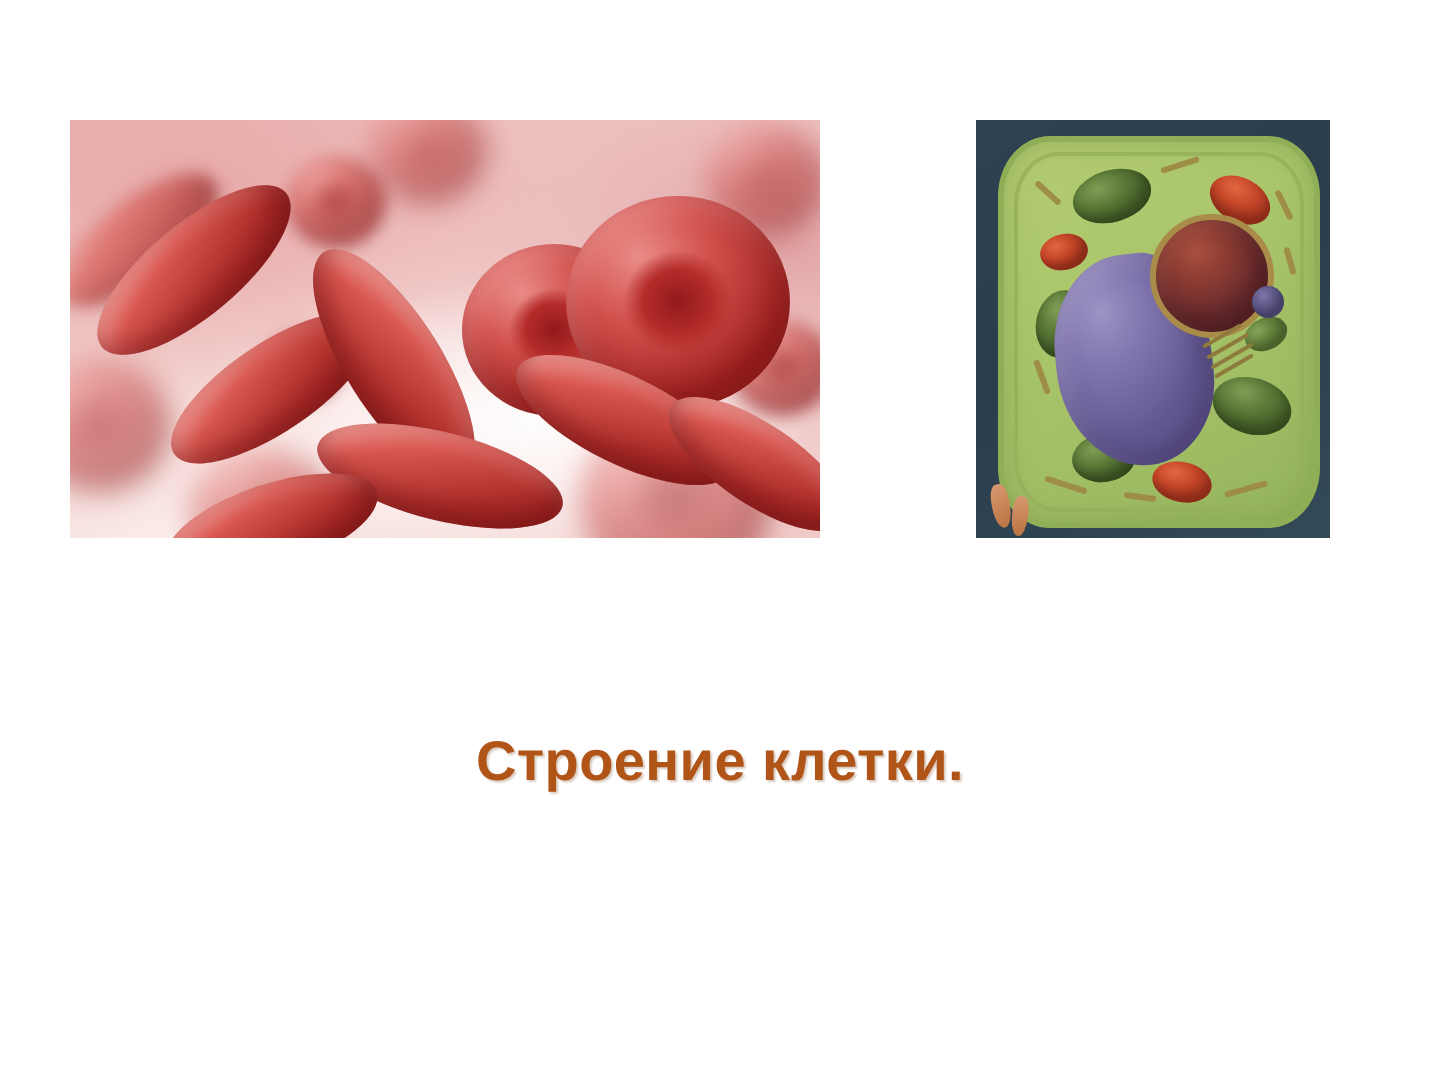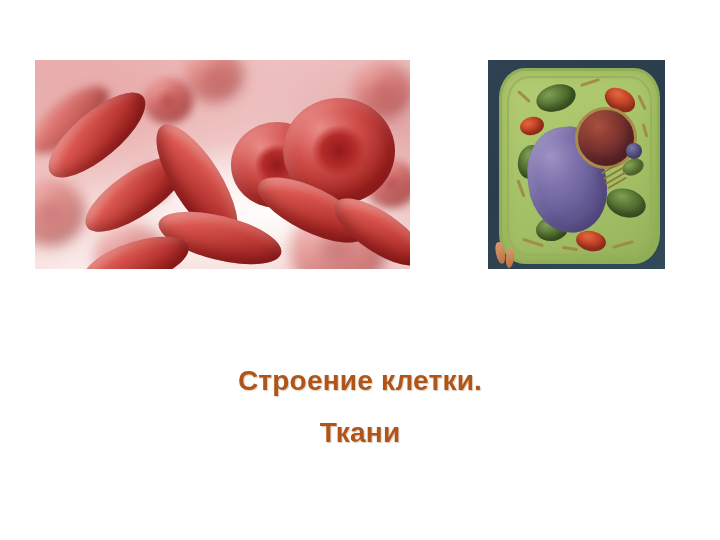--- a/index.html
+++ b/index.html
@@ -213,16 +213,15 @@
       <div class="er-strand" style="left:110px; top:172px; width:22px; height:3px; transform:rotate(-16deg);"></div>
       <div class="er-strand" style="left:60px; top:176px; width:16px; height:3px; transform:rotate(8deg);"></div>
     </div>
 
     <div class="root-hair" style="left:8px; top:182px; width:9px; height:22px; transform:rotate(-10deg);"></div>
     <div class="root-hair" style="left:18px; top:188px; width:8px; height:20px; transform:rotate(6deg);"></div>
   </div>
 
   <div class="title-block">
     <span class="title-line">Строение клетки.</span>
-    <span class="title-line">Ткани</span>
   </div>
 
 </div>
 
 </body></html>

